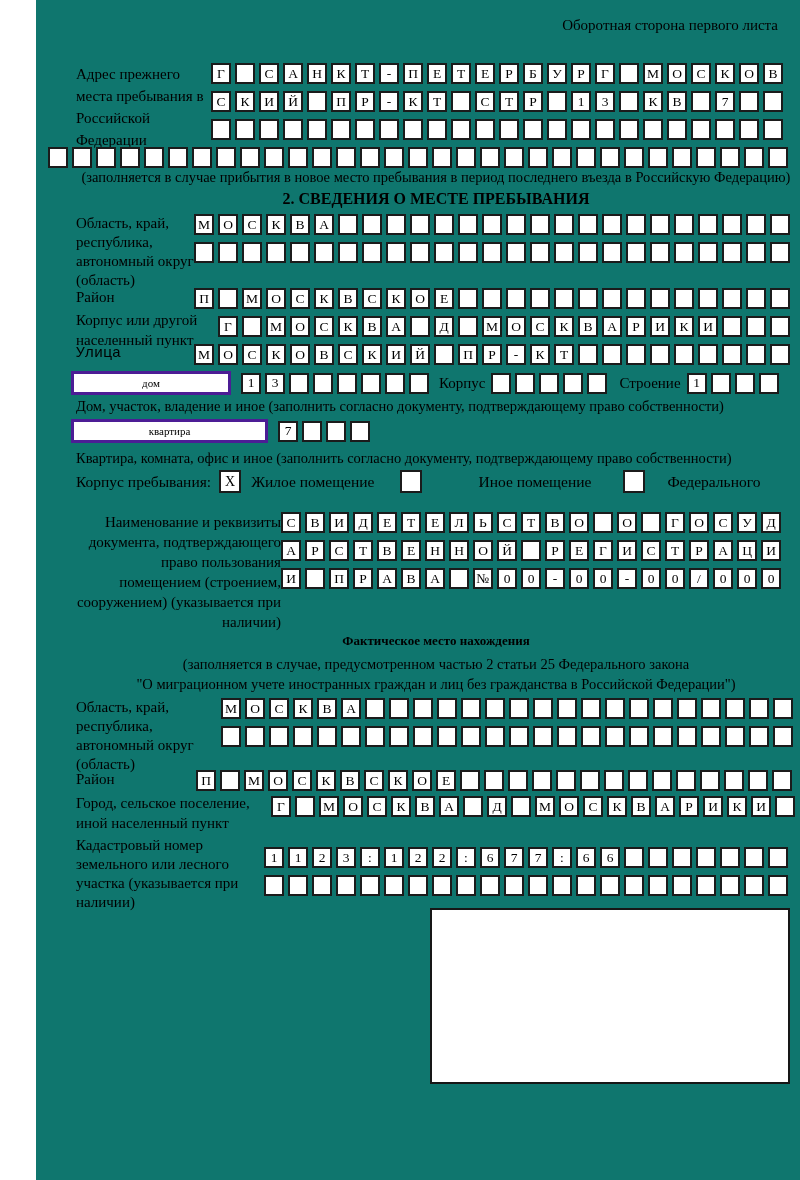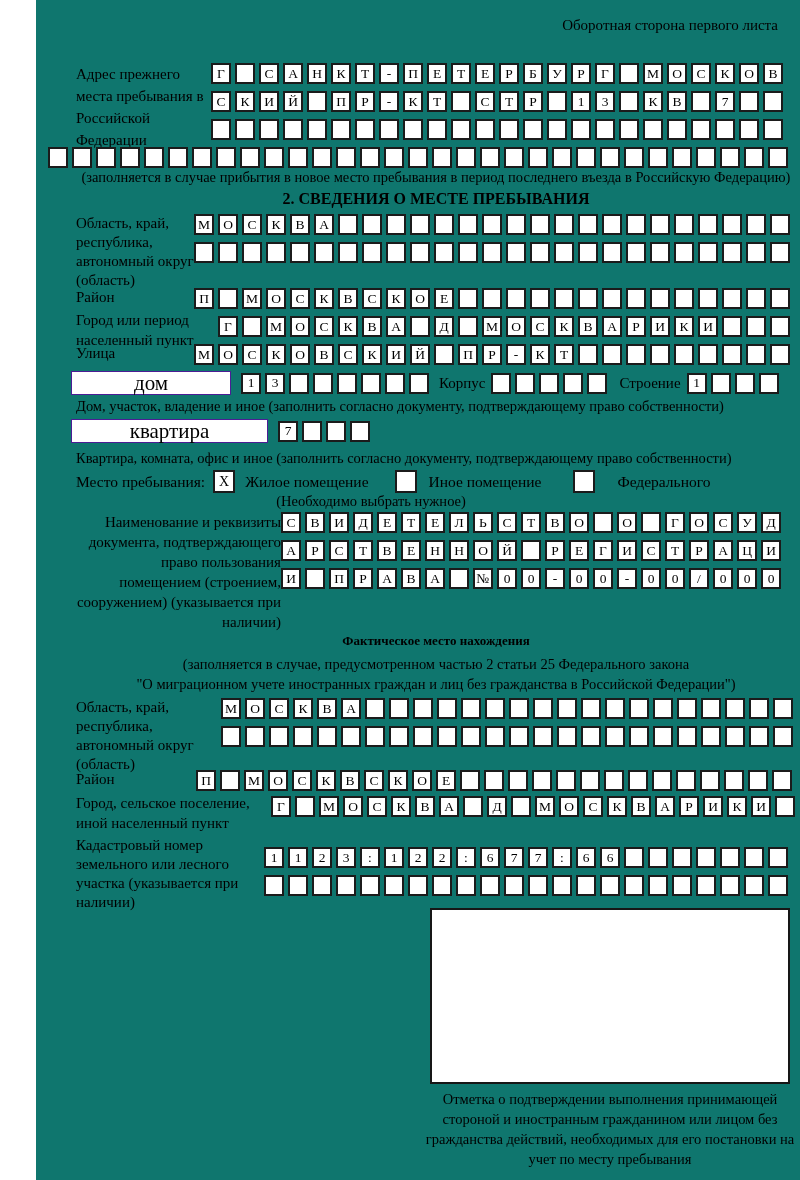--- a/index.html
+++ b/index.html
@@ -5,37 +5,37 @@
   html,body{margin:0;padding:0;background:#fff;}
   .page{position:relative;width:800px;height:1180px;background:#0f766e;color:#000;
         font-family:"Liberation Serif",serif;overflow:hidden;margin-left:36px;}
   .abs{position:absolute;}
   .field{position:absolute;display:flex;align-items:flex-start;}
   .lbl{font-size:15px;line-height:19px;flex:none;}
   .rows{display:flex;flex-direction:column;gap:7px;}
   .cells{display:flex;gap:4px;}
   .cell{box-sizing:border-box;width:20px;height:21px;border:2px solid #1b1b1b;background:#fff;
         display:flex;align-items:center;justify-content:center;font-size:13.5px;flex:none;}
-  .wbox{box-sizing:border-box;border:1px solid #4c1d95;height:24px;background:#fff;
-        display:flex;align-items:center;justify-content:center;font-size:21px;flex:none;}
+  .wbox{box-sizing:border-box;border:3px solid #4c1d95;height:24px;background:#fff;
+        display:flex;align-items:center;justify-content:center;font-size:11px;flex:none;}
   .cap{position:absolute;font-size:14.5px;white-space:nowrap;}
   .center{left:0;width:800px;text-align:center;}
   .bold{font-weight:bold;}
   .chk{box-sizing:border-box;width:22px;height:23px;border:2px solid #1b1b1b;background:#fff;
        display:flex;align-items:center;justify-content:center;font-size:14px;flex:none;}
 
   #hdr-note{top:17px;right:58px;font-size:15px;}
   #f-prev{top:63px;left:40px;} #f-prev .lbl{width:135px;line-height:22px;}
   #row-full{top:147px;left:12px;}
   #cap1{top:169px;}
   #s2-title{top:190px;font-size:16px;}
   #f-obl1{top:214px;left:40px;} #f-obl1 .lbl{width:118px;}
   #f-raion1{top:288px;left:40px;} #f-raion1 .lbl{width:118px;}
   #f-gorod1{top:310px;left:40px;} #f-gorod1 .lbl{width:142px;line-height:20px;} #f-gorod1 .rows{margin-top:6px;}
-  #f-ulitsa{top:344px;left:40px;} #f-ulitsa .lbl{width:118px;}
+  #f-ulitsa{top:344px;left:40px;} #f-ulitsa .lbl{width:118px;font-family:Liberation Mono, monospace;}
   #dom-row{top:371px;left:35px;display:flex;align-items:center;font-size:15px;}
   #dom-box{width:160px;margin-right:10px;}
   #korpus-lbl{margin:0 6px 0 10px;} #stroenie-lbl{margin:0 6px 0 12px;}
   #cap-dom{top:398px;left:40px;}
   #kv-row{top:419px;left:35px;display:flex;align-items:center;font-size:15px;justify-content:space-between;}
   #kv-box{width:197px;margin-right:10px;}
   #cap-kv{top:450px;left:40px;}
   #stay-row{top:470px;left:40px;display:flex;align-items:center;font-size:15.5px;}
   #stay-row .chk{margin-left:8px;}
   .optlbl{margin-left:10px;}
@@ -266,21 +266,21 @@
         <span class="cell"></span>
         <span class="cell"></span>
         <span class="cell"></span>
         <span class="cell"></span>
         <span class="cell"></span>
         <span class="cell"></span>
       </div>
   </div>
 
   <div class="field" id="f-gorod1">
-    <div class="lbl">Город или период населенный пункт</div>
+    <div class="lbl">Корпус или другой населенный пункт</div>
     <div class="rows">
       <div class="cells">
           <span class="cell">Г</span>
           <span class="cell"></span>
           <span class="cell">М</span>
           <span class="cell">О</span>
           <span class="cell">С</span>
           <span class="cell">К</span>
           <span class="cell">В</span>
           <span class="cell">А</span>
@@ -372,36 +372,35 @@
         <span class="cell">7</span>
         <span class="cell"></span>
         <span class="cell"></span>
         <span class="cell"></span>
       </div>
   </div>
 
   <div class="cap" id="cap-kv">Квартира, комната, офис и иное (заполнить согласно документу, подтверждающему право собственности)</div>
 
   <div class="abs" id="stay-row">
-    <span>Место пребывания:</span>
+    <span>Корпус пребывания:</span>
     <span class="opt" id="opt1" style="display:flex;align-items:center;">
       <span class="chk">X</span>
       <span class="optlbl">Жилое помещение</span>
     </span>
-    <span class="opt" id="opt2" style="display:flex;align-items:center;">
+    <span class="opt" id="opt2" style="display:flex;align-items:center;gap:44px;">
       <span class="chk"></span>
       <span class="optlbl">Иное помещение</span>
     </span>
     <span class="opt" id="opt3" style="display:flex;align-items:center;">
       <span class="chk"></span>
       <span class="optlbl">Федерального</span>
     </span>
   </div>
 
-  <div class="cap" id="stay-note" style="white-space:normal;">(Необходимо выбрать нужное)</div>
 
   <div class="field" id="f-doc">
     <div class="lbl">Наименование и реквизиты документа, подтверждающего право пользования помещением (строением, сооружением) (указывается при наличии)</div>
     <div class="rows">
       <div class="cells">
           <span class="cell">С</span>
           <span class="cell">В</span>
           <span class="cell">И</span>
           <span class="cell">Д</span>
           <span class="cell">Е</span>
@@ -642,15 +641,14 @@
           <span class="cell"></span>
           <span class="cell"></span>
           <span class="cell"></span>
           <span class="cell"></span>
           <span class="cell"></span>
         </div>
     </div>
   </div>
 
   <div class="abs" id="stamp-box"></div>
-  <div class="abs" id="stamp-cap">Отметка о подтверждении выполнения принимающей стороной и иностранным гражданином или лицом без гражданства действий, необходимых для его постановки на учет по месту пребывания</div>
 
 </div>
 
 </body></html>

